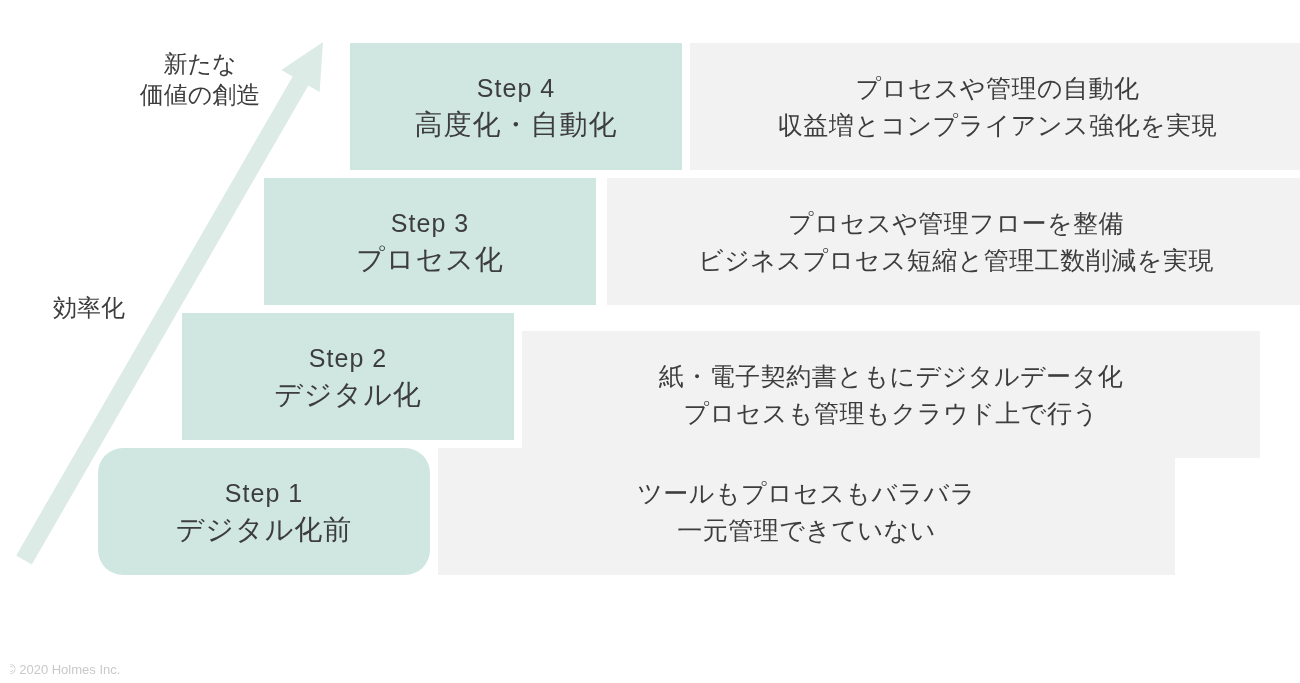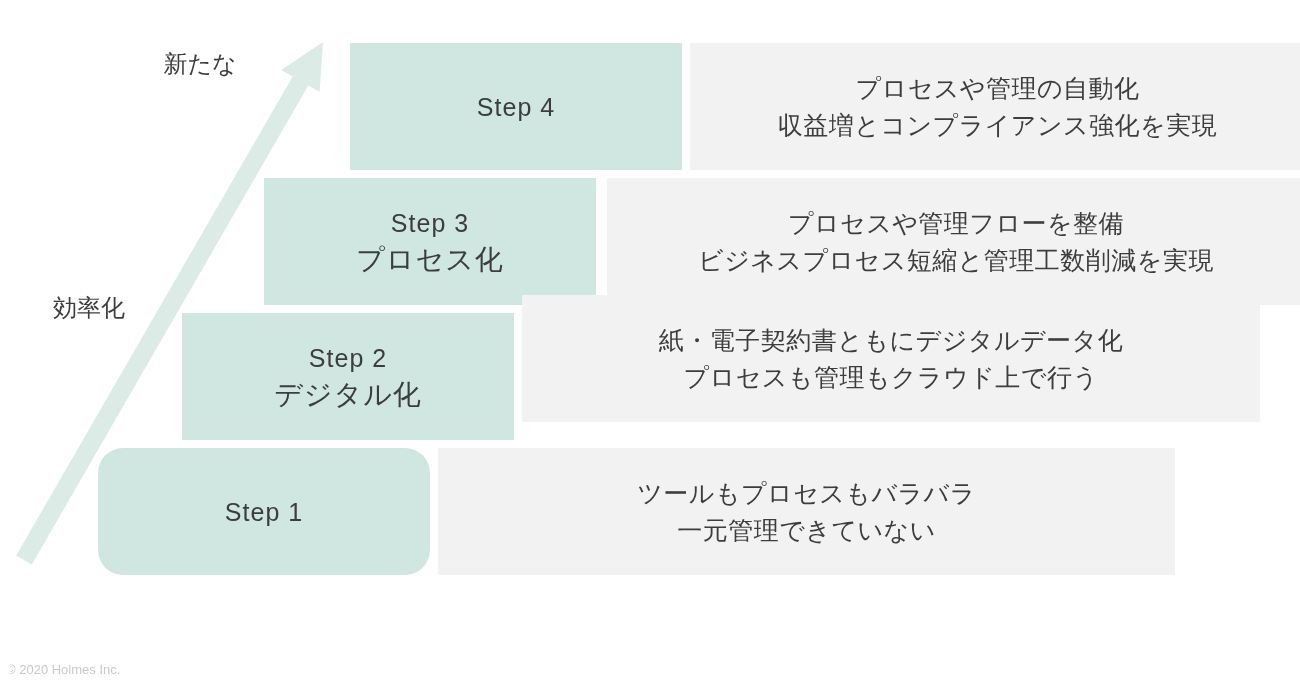--- a/index.html
+++ b/index.html
@@ -61,21 +61,21 @@
     font-weight: 500;
     letter-spacing: 0.5px;
     white-space: nowrap;
   }
   
   .r4 .stepbox { left: 340px; top: 43px; }
   .r4 .descbox { left: 680px; top: 43px; width: 615px; }
   .r3 .stepbox { left: 254px; top: 178px; }
   .r3 .descbox { left: 597px; top: 178px; width: 698px; }
   .r2 .stepbox { left: 172px; top: 313px; text-align: right; }
-  .r2 .descbox { left: 512px; top: 295px; width: 738px; }
+  .r2 .descbox { left: 512px; top: 331px; width: 738px; }
   .r1 .stepbox { left: 88px;  top: 448px; border-radius: 25px; }
   .r1 .descbox { left: 428px; top: 448px; width: 737px; }
 
   .axis-top-label {
     position: absolute;
     left: 105px;
     top: 48px;
     width: 170px;
     text-align: center;
     font-size: 24px;
@@ -104,27 +104,29 @@
 <body>
 
 <div class="canvas">
 
   <svg class="arrow-svg" viewBox="0 0 1300 683">
     <polygon class="arrow-shape" points="6.2,555.5 282.7,76.5 271.4,70 313,42 309.6,92 298.3,85.5 21.8,564.5"></polygon>
   </svg>
 
   <div class="axis-top-label">
     <div>新たな</div>
+    <div>価値の創造</div>
   </div>
 
   <div class="axis-left-label">効率化</div>
 
   <div class="row r4">
     <div class="stepbox">
       <div class="step-en">Step 4</div>
+      <div class="step-ja">高度化・自動化</div>
     </div>
     <div class="descbox">
       <div class="desc-line">プロセスや管理の自動化</div>
       <div class="desc-line">収益増とコンプライアンス強化を実現</div>
     </div>
   </div>
 
   <div class="row r3">
     <div class="stepbox">
       <div class="step-en">Step 3</div>
@@ -143,20 +145,21 @@
     </div>
     <div class="descbox">
       <div class="desc-line">紙・電子契約書ともにデジタルデータ化</div>
       <div class="desc-line">プロセスも管理もクラウド上で行う</div>
     </div>
   </div>
 
   <div class="row r1">
     <div class="stepbox">
       <div class="step-en">Step 1</div>
+      <div class="step-ja">デジタル化前</div>
     </div>
     <div class="descbox">
       <div class="desc-line">ツールもプロセスもバラバラ</div>
       <div class="desc-line">一元管理できていない</div>
     </div>
   </div>
 
   <div class="copyright">© 2020 Holmes Inc.</div>
 
 </div>

